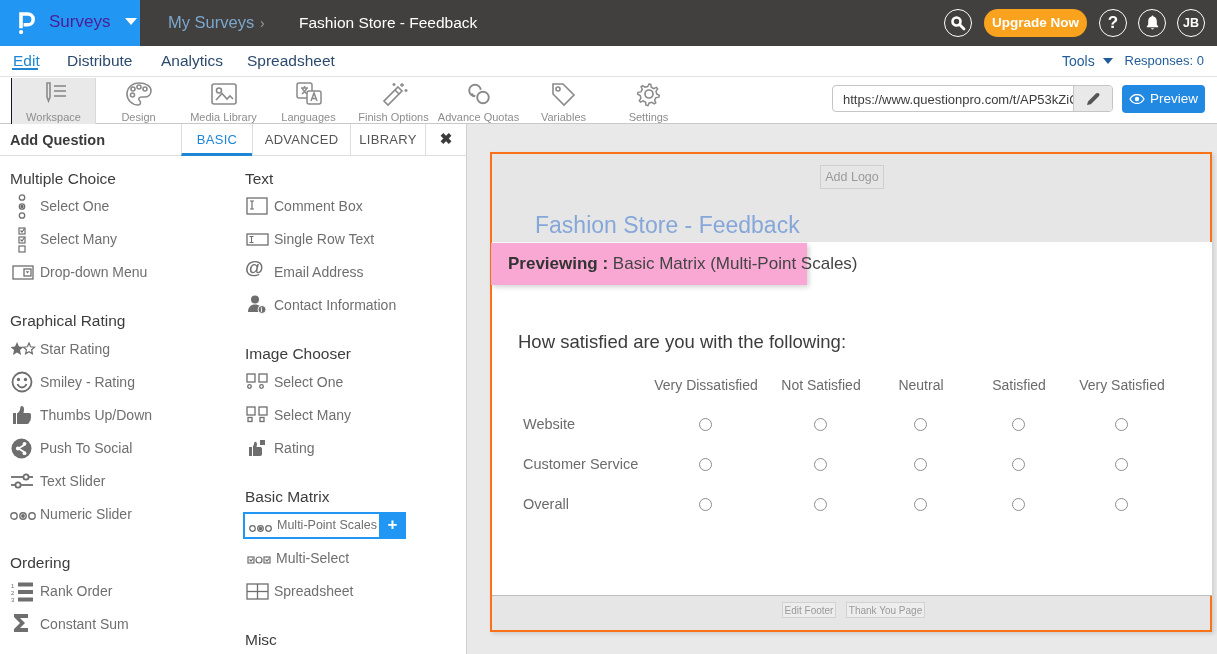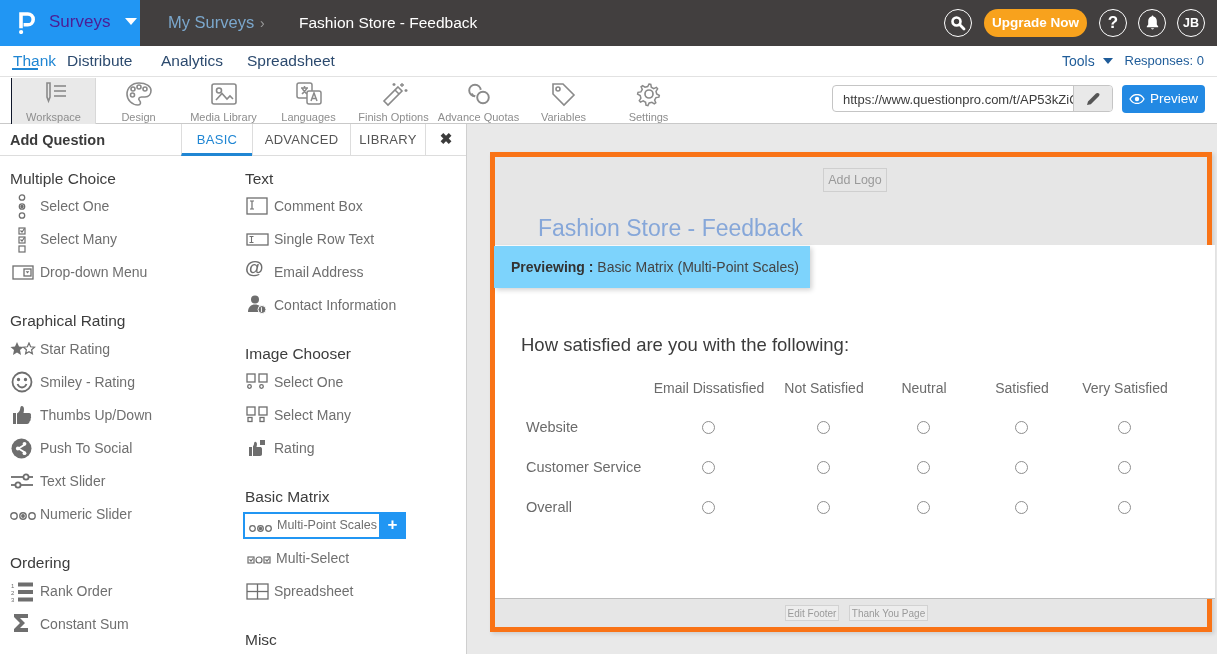--- a/index.html
+++ b/index.html
@@ -44,25 +44,25 @@
 .phead .title { position:absolute; left:10px; top:8px; font-weight:bold; font-size:14.5px; color:#3b3b3b; }
 .ptab { position:absolute; top:0; height:32px; border-left:1px solid #ddd; text-align:center; font-size:13px; color:#555; line-height:31px; letter-spacing:0.3px; }
 .ptab.active { color:#2086d3; border-bottom:3px solid #2086d3; }
 .pclose { position:absolute; left:425px; top:0; width:41px; height:32px; border-left:1px solid #ddd; text-align:center; line-height:30px; color:#3b3b3b; font-size:15px; font-weight:bold; }
 .sechead { position:absolute; font-size:15.5px; color:#3d3d3d; white-space:nowrap; }
 .item { position:absolute; font-size:14px; color:#6f6f6f; white-space:nowrap; }
 .icon { position:absolute; }
 
 
 .main { position:absolute; left:467px; top:124px; width:750px; height:530px; background:#e9e9e9; }
-.card { position:absolute; left:23px; top:28px; width:722px; height:480px; background:#e6e6e6; border:5px solid #f97316; box-shadow:2px 2px 4px rgba(0,0,0,0.12); }
+.card { position:absolute; left:23px; top:28px; width:722px; height:480px; background:#e6e6e6; border:2px solid #f97316; box-shadow:2px 2px 4px rgba(0,0,0,0.12); }
 .addlogo { position:absolute; left:328px; top:11px; width:64px; height:24px; border:1px solid #cfcfcf; color:#9a9a9a; font-size:12.5px; text-align:center; line-height:23px; }
 .stitle { position:absolute; left:43px; top:58px; font-size:23px; font-weight:300; color:#86a7d9; letter-spacing:0px; }
 .whitesec { position:absolute; left:0; top:88px; width:720px; height:354px; background:#fff; border-bottom:1px solid #bdbdbd; }
-.tooltip { position:absolute; left:-1px; top:89px; width:316px; height:42px; background:#7dd3fc; box-shadow:2px 2px 5px rgba(0,0,0,0.18); font-size:14px; color:#444; line-height:42px; padding-left:17px; white-space:nowrap; }
+.tooltip { position:absolute; left:-1px; top:89px; width:316px; height:42px; background:#f9a8d4; box-shadow:2px 2px 5px rgba(0,0,0,0.18); font-size:17px; color:#444; line-height:42px; padding-left:17px; white-space:nowrap; }
 .qhead { position:absolute; left:26px; top:177px; font-size:18.5px; color:#3c3c3c; }
 .colhead { position:absolute; top:223px; width:150px; text-align:center; font-size:14px; color:#6b6b6b; }
 .rowlbl { position:absolute; left:31px; font-size:14.5px; color:#6b6b6b; }
 .radio { position:absolute; width:13px; height:13px; border:1px solid #8e8e8e; border-radius:50%; background:#fff; }
 .footbtn { position:absolute; top:448px; height:16px; background:#ededed; border:1px solid #d2d2d2; font-size:10px; color:#9a9a9a; text-align:center; line-height:15px; white-space:nowrap; }
 </style>
 </head>
 <body>
 
 <div class="topbar">
@@ -87,21 +87,21 @@
   <div class="circ" style="left:1138px;">
     <svg width="15" height="16" viewBox="0 0 15 16">
         <path d="M7.5,0.5 C7,0.5 6.6,0.9 6.6,1.5 C4.5,2 3.2,3.8 3.2,6 L3.2,9.5 L1.8,11.5 L1.8,12.3 L13.2,12.3 L13.2,11.5 L11.8,9.5 L11.8,6 C11.8,3.8 10.5,2 8.4,1.5 C8.4,0.9 8,0.5 7.5,0.5 Z" fill="#fff"></path>
         <path d="M5.9,13.3 A1.7,1.7 0 0 0 9.1,13.3 Z" fill="#fff"></path>
       </svg>
   </div>
   <div class="circ" style="left:1177px; font-weight:bold; font-size:12.5px;">JB</div>
 </div>
 
 <div class="navrow">
-  <span class="tab edit" style="left:13px;">Thank</span>
+  <span class="tab edit" style="left:13px;">Edit</span>
   <div class="editline"></div>
   <span class="tab" style="left:67px;">Distribute</span>
   <span class="tab" style="left:161px;">Analytics</span>
   <span class="tab" style="left:247px;">Spreadsheet</span>
   <span class="tools">Tools <span class="caret"></span></span>
   <span class="responses">Responses: 0</span>
 </div>
 
 <div class="toolbar">
   <div class="tool active" style="left:11px;">
@@ -396,21 +396,21 @@
   <div class="sechead" style="left:245px; top:507px;">Misc</div>
 </div>
 
 <div class="main">
   <div class="card">
     <div class="addlogo">Add Logo</div>
     <div class="stitle">Fashion Store - Feedback</div>
     <div class="whitesec"></div>
     <div class="tooltip"><b style="color:#333;">Previewing :</b> Basic Matrix (Multi-Point Scales)</div>
     <div class="qhead">How satisfied are you with the following:</div>
-    <div class="colhead" style="left:139px;">Email Dissatisfied</div>
+    <div class="colhead" style="left:139px;">Very Dissatisfied</div>
     <div class="colhead" style="left:254px;">Not Satisfied</div>
     <div class="colhead" style="left:354px;">Neutral</div>
     <div class="colhead" style="left:452px;">Satisfied</div>
     <div class="colhead" style="left:555px;">Very Satisfied</div>
     <div class="rowlbl" style="top:262px;">Website</div>
     <div class="rowlbl" style="top:302px;">Customer Service</div>
     <div class="rowlbl" style="top:342px;">Overall</div>
 
     <div class="radio" style="left:207px; top:264px;"></div>
     <div class="radio" style="left:322px; top:264px;"></div>

